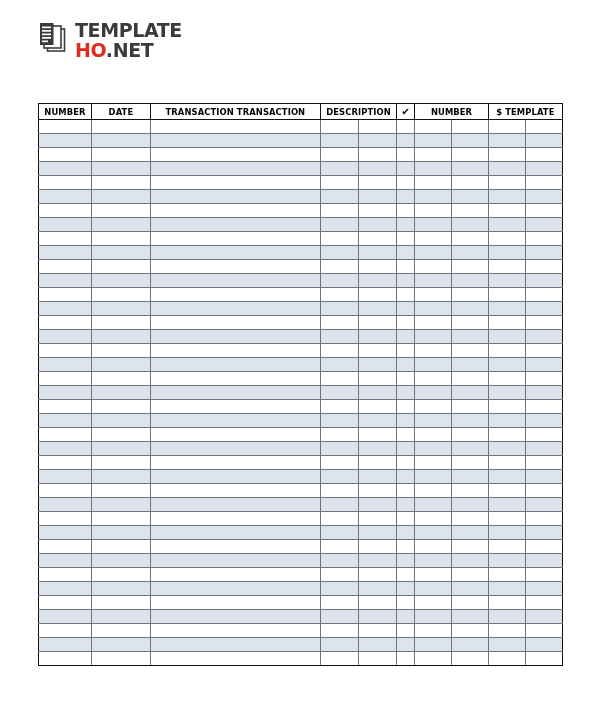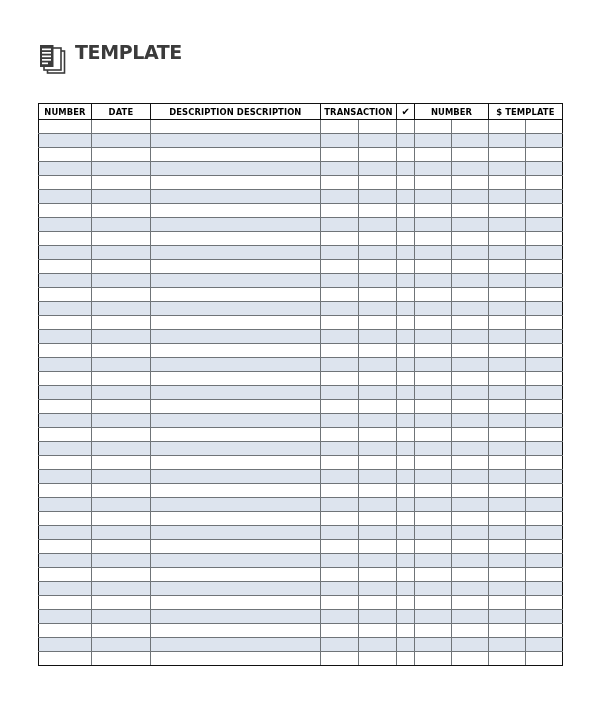--- a/index.html
+++ b/index.html
@@ -5,21 +5,21 @@
   html,body{margin:0;padding:0;}
   body{
     width:601px;height:726px;background:#ffffff;
     font-family:"Liberation Sans",sans-serif;
     -webkit-font-smoothing:antialiased;
     overflow:hidden;position:relative;
   }
   .page{position:relative;width:601px;height:726px;}
 
   
-  .logo{position:absolute;left:39px;top:43px;display:flex;align-items:flex-start;}
+  .logo{position:absolute;left:39px;top:21px;display:flex;align-items:flex-start;}
   .logo-mark{position:relative;width:33px;height:33px;flex:0 0 auto;margin-top:1px;}
   .logo-text{margin-left:3px;line-height:1;}
   .logo-l1{font-size:19px;font-weight:bold;letter-spacing:-0.4px;color:#3b3b3b;font-family:"DejaVu Sans",sans-serif;}
   .logo-l2{font-size:19px;font-weight:bold;letter-spacing:-0.4px;margin-top:1px;font-family:"DejaVu Sans",sans-serif;}
   .logo-ho{color:#e02b20;}
   .logo-net{color:#3b3b3b;}
 
   
   .month-row{position:absolute;right:41px;top:68px;display:flex;align-items:baseline;}
   .month-label{font-size:10.5px;font-weight:bold;color:#1b1b1b;font-family:"DejaVu Sans",sans-serif;}
@@ -72,31 +72,32 @@
         <rect x="1" y="1" width="13.5" height="22" fill="#3b3b3b"></rect>
         <rect x="3" y="4.5" width="9" height="1.7" fill="#ffffff"></rect>
         <rect x="3" y="8" width="9" height="1.7" fill="#ffffff"></rect>
         <rect x="3" y="11.5" width="9" height="1.7" fill="#ffffff"></rect>
         <rect x="3" y="15" width="9" height="1.7" fill="#ffffff"></rect>
         <rect x="3" y="18.5" width="6" height="1.7" fill="#ffffff"></rect>
       </svg>
     </span>
     <span class="logo-text">
       <div class="logo-l1">TEMPLATE</div>
+      <div class="logo-l2"><span class="logo-ho">HO</span><span class="logo-net">.NET</span></div>
     </span>
   </div>
 
 
   <table class="register">
     <thead>
       <tr id="hdr-row">
           <th colspan="1" style="width: 52px;">NUMBER</th>
           <th colspan="1" style="width: 58px;">DATE</th>
-          <th colspan="1" style="width: 167px;">DESCRIPTION DESCRIPTION</th>
-          <th colspan="2" style="width: 75px;">TRANSACTION</th>
+          <th colspan="1" style="width: 167px;">TRANSACTION TRANSACTION</th>
+          <th colspan="2" style="width: 75px;">DESCRIPTION</th>
           <th colspan="1" class="chk" style="width: 18px;">✔</th>
           <th colspan="2" style="width: 72px;">NUMBER</th>
           <th colspan="2" style="width: 73px;">$ TEMPLATE</th>
         </tr>
     </thead>
     <tbody id="body-rows">
         <tr class="row-plain">
           <td style="width: 52px;"></td>
           <td style="width: 58px;"></td>
           <td style="width: 167px;"></td>

